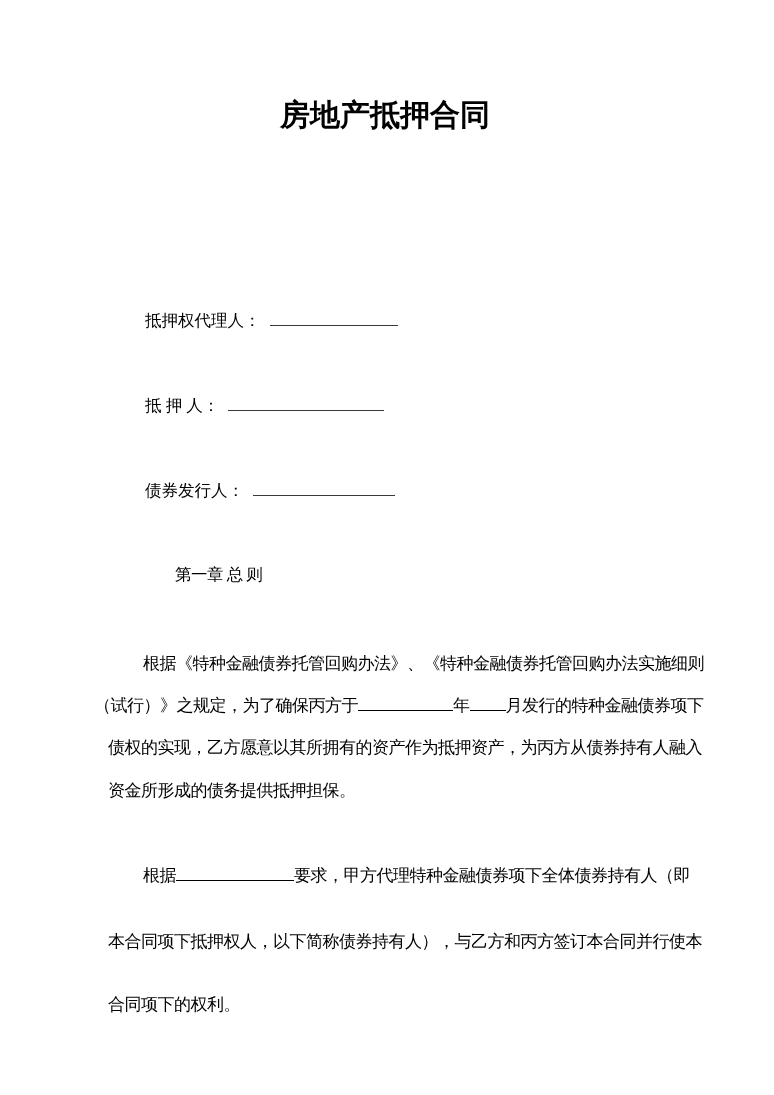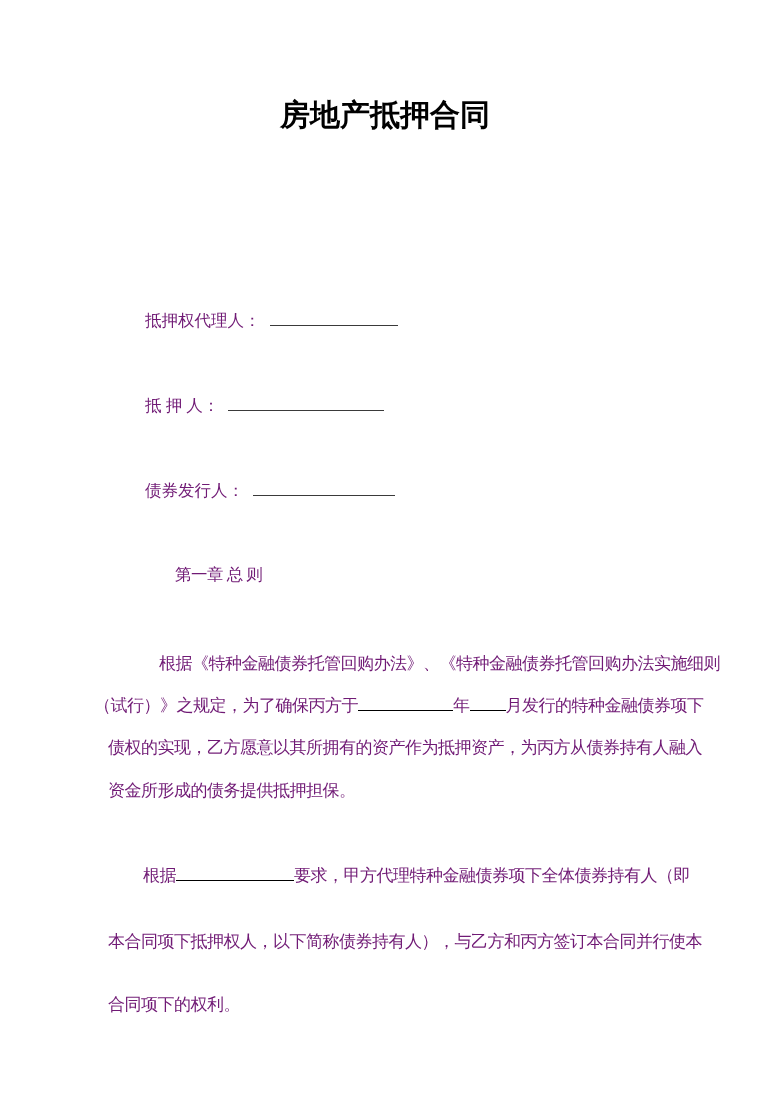--- a/index.html
+++ b/index.html
@@ -31,21 +31,21 @@
     white-space: nowrap;
   }
   .line {
     position: absolute;
     left: 108px;
     height: 22px;
     line-height: 22px;
     font-size: 17px;
     letter-spacing: -0.5px;
     white-space: nowrap;
-    color: #701a75;
+    color: #000000;
   }
   .field-row {
     left: 145px;
     font-size: 16.5px;
     letter-spacing: 0;
   }
   .chapter {
     left: 143px;
     font-size: 16.5px;
   }
@@ -69,21 +69,21 @@
   .uf1 { width: 128px; }
   .uf2 { width: 156px; }
   .uf3 { width: 142px; }
   .u95 { width: 95px; }
   .u36 { width: 36px; }
   .u118 { width: 118px; }
   .f1 { top: 308px; }
   .f2 { top: 393px; font-family: Liberation Serif, serif; }
   .f3 { top: 478px; }
   .ch { top: 564px; margin-left: 32px; }
-  .p1l1 { top: 653px; margin-left: 16px; }
+  .p1l1 { top: 653px; }
   .p1l2 { top: 694px; }
   .p1l3 { top: 737px; }
   .p1l4 { top: 780px; }
   .p2l1 { top: 864px; }
   .p2l2 { top: 907px; margin-top: 24px; }
   .p2l3 { top: 994px; }
 </style>
 </head>
 <body>
 

